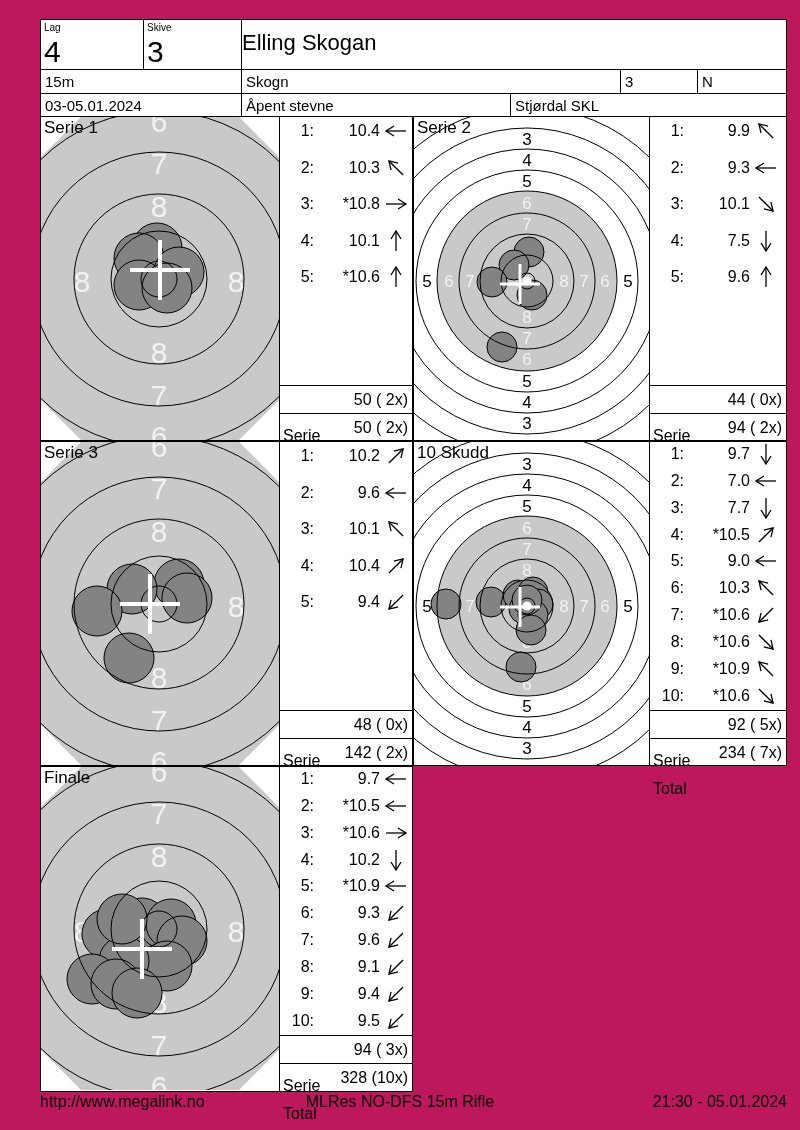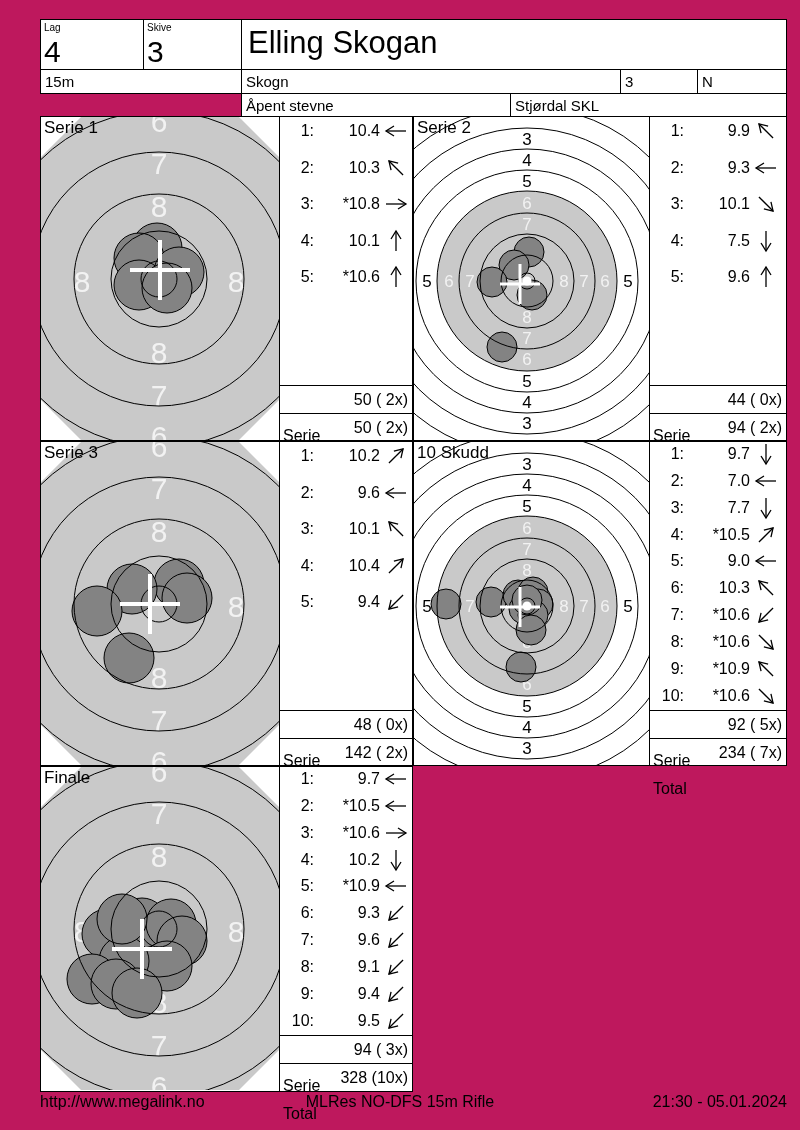--- a/index.html
+++ b/index.html
@@ -1,21 +1,21 @@
 <!DOCTYPE html>
 <html><head>
 <meta charset="utf-8">
 <style>
   html,body{margin:0;padding:0;background:#fff;font-family:"Liberation Sans",sans-serif;color:#000;}
   #page{position:relative;width:800px;height:1130px;background:#be185d;overflow:hidden;}
   .cell{position:absolute;border:1px solid #000;box-sizing:border-box;background:#fff;overflow:hidden;}
   .mini-label{font-size:10px;line-height:12px;padding:2px 0 0 3px;}
   .big-value{font-size:30px;line-height:30px;padding:3px 0 0 3px;}
   .hrow{font-size:15px;line-height:23px;padding-left:4px;white-space:nowrap;}
-  .name-cell{font-size:31px;line-height:46px;padding-left:6px;white-space:nowrap;}
+  .name-cell{font-size:22px;line-height:46px;white-space:nowrap;}
   .panel{position:absolute;border:1px solid #000;box-sizing:border-box;background:#fff;}
   .target-area{position:absolute;top:0;left:0;bottom:0;overflow:hidden;}
   .target-area svg{display:block;}
   .panel-title{position:absolute;top:1px;left:3px;font-size:17px;white-space:nowrap;}
   .score-area{position:absolute;top:0;bottom:0;border-left:1px solid #000;box-sizing:border-box;}
   .score-row{position:absolute;left:0;height:22px;line-height:22px;font-size:16px;width:100%;}
   .score-row .idx{position:absolute;left:0;width:34px;text-align:right;}
   .score-row .val{position:absolute;left:0;width:100px;text-align:right;}
   .score-row svg{position:absolute;left:103px;top:-2px;}
   .sum-row{position:absolute;left:0;right:0;border-top:1px solid #000;font-size:16px;line-height:27px;}
@@ -41,20 +41,21 @@
     <div class="mini-label">Skive</div>
     <div class="big-value">3</div>
   </div>
   <div class="cell name-cell" style="left:241px;top:19px;width:546px;height:51px;">Elling Skogan</div>
 
   <div class="cell hrow" style="left:40px;top:69px;width:202px;height:25px;">15m</div>
   <div class="cell hrow" style="left:241px;top:69px;width:380px;height:25px;">Skogn</div>
   <div class="cell hrow" style="left:620px;top:69px;width:78px;height:25px;">3</div>
   <div class="cell hrow" style="left:697px;top:69px;width:90px;height:25px;">N</div>
 
+  <div class="cell hrow" style="left:40px;top:93px;width:202px;height:24px;">03-05.01.2024</div>
   <div class="cell hrow" style="left:241px;top:93px;width:270px;height:24px;">Åpent stevne</div>
   <div class="cell hrow" style="left:510px;top:93px;width:277px;height:24px;">Stjørdal SKL</div>
 
   <div id="board" style="position:absolute;left:40px;top:116px;width:747px;height:976px;">
       <div class="panel" style="left: 0px; top: 0px; width: 373px; height: 325px;">
     <div class="target-area" style="width: 238px;">
       <svg class="target-svg" width="238" height="323">
             <polygon points="40,0 198,0 238,40 238,283 198,323 40,323 0,283 0,40" fill="#c9c9c9"></polygon>
             <text x="118" y="89" fill="#f2f2f2" font-size="30" text-anchor="middle" dominant-baseline="central" font-family="&quot;Liberation Sans&quot;, sans-serif">8</text>
             <text x="118" y="46" fill="#f2f2f2" font-size="30" text-anchor="middle" dominant-baseline="central" font-family="&quot;Liberation Sans&quot;, sans-serif">7</text>

